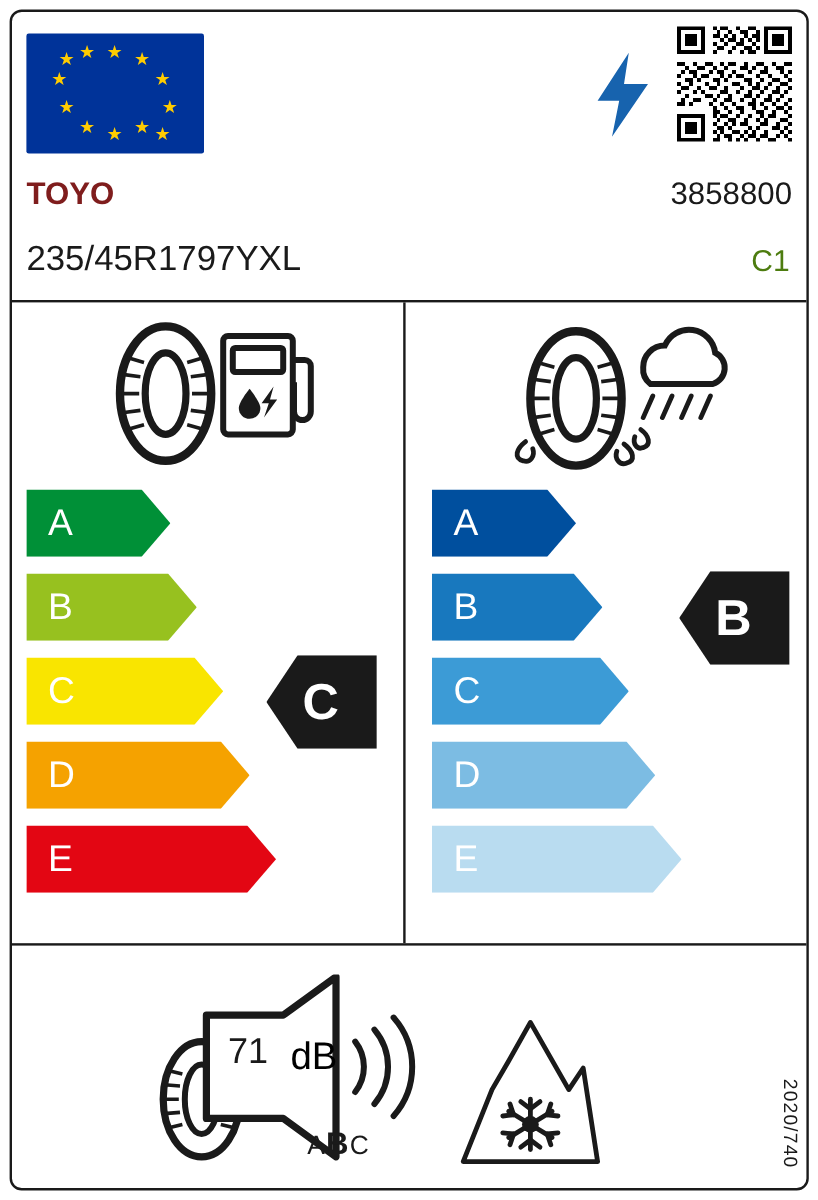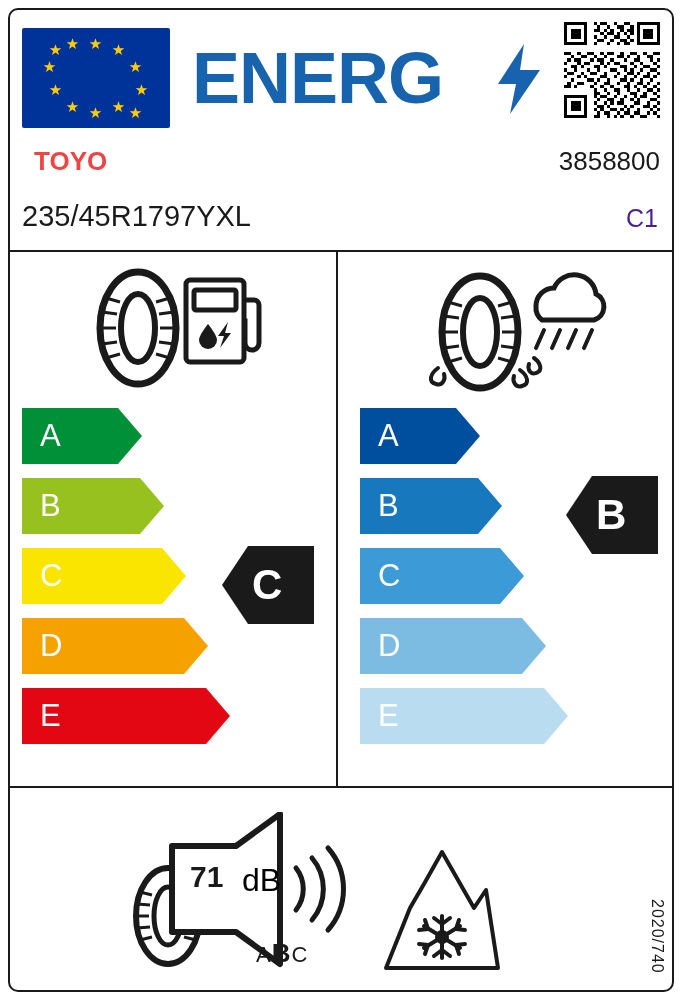--- a/index.html
+++ b/index.html
@@ -89,22 +89,21 @@
     top: 146px;
     width: 638px;
     height: 36px;
   }
   .brand-name {
     position: absolute;
     left: 0;
     top: 0;
     font-size: 26px;
     font-weight: bold;
-    color: #ef4444;
-    margin-left: 12px;
+    color: #7f1d1d;
   }
   .article-no {
     position: absolute;
     right: 0;
     top: 0;
     font-size: 26px;
     color: #1a1a1a;
     margin-left: 48px;
   }
   .size-row {
@@ -119,21 +118,21 @@
     left: 0;
     top: 0;
     font-size: 29px;
     color: #1a1a1a;
   }
   .tyre-class {
     position: absolute;
     right: 2px;
     top: 4px;
     font-size: 25px;
-    color: #4c1d95;
+    color: #4d7c0f;
   }
   .hr {
     position: absolute;
     background: #1a1a1a;
   }
   .hr-top {
     left: 10px;
     top: 250px;
     width: 662px;
     height: 2px;
@@ -215,21 +214,21 @@
     left: 120px;
     top: 812px;
     width: 230px;
     height: 170px;
   }
   .noise-db {
     position: absolute;
     left: 70px;
     top: 48px;
     font-size: 30px;
-    font-weight: bold;
+    font-weight: normal;
     color: #1a1a1a;
   }
   .noise-db-unit {
     position: absolute;
     left: 122px;
     top: 50px;
     font-size: 32px;
     color: #000000;
   }
   .noise-classes {
@@ -278,21 +277,20 @@
       <span class="star" style="left:106px;top:77px;">★</span>
       <span class="star" style="left:89px;top:71px;">★</span>
       <span class="star" style="left:66px;top:77px;">★</span>
       <span class="star" style="left:43px;top:71px;">★</span>
       <span class="star" style="left:26px;top:54px;">★</span>
       <span class="star" style="left:20px;top:31px;">★</span>
       <span class="star" style="left:26px;top:14px;">★</span>
       <span class="star" style="left:43px;top:8px;">★</span>
     </div>
 
-    <div class="energy-word">ENERG</div>
 
     <svg class="bolt" viewBox="0 0 44 70">
       <polygon points="28,0 2,40 20,40 14,70 44,26 24,26" fill="#1763AE"></polygon>
     </svg>
 
     <svg class="qr" viewBox="0 0 29 29" shape-rendering="crispEdges">
       <rect width="29" height="29" fill="#fff"></rect>
       <g fill="#000">
         <rect x="0" y="0" width="7" height="7"></rect>
           <rect x="1" y="1" width="5" height="5" fill="#fff"></rect>

